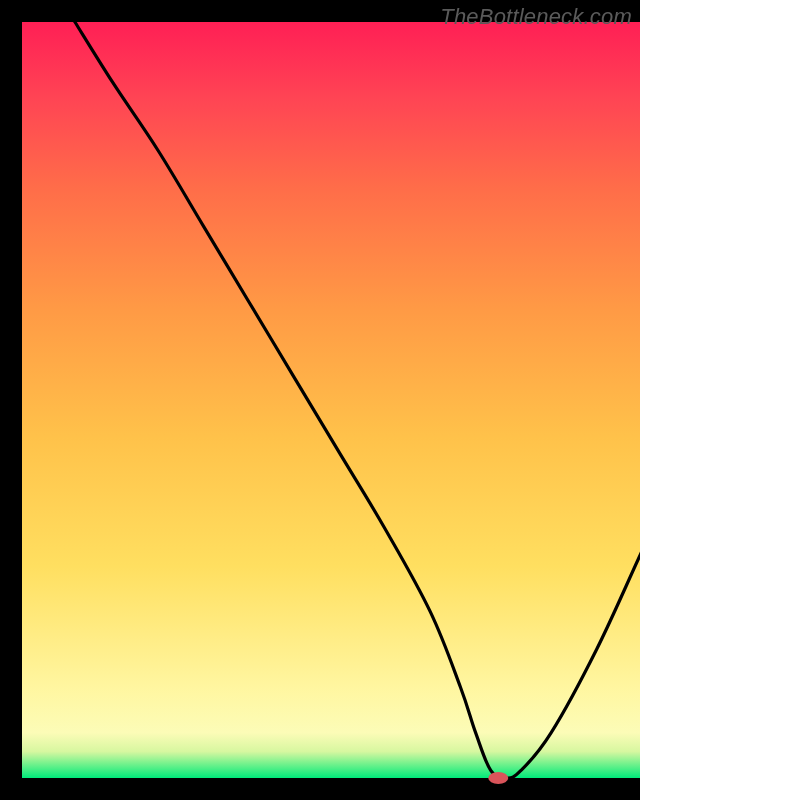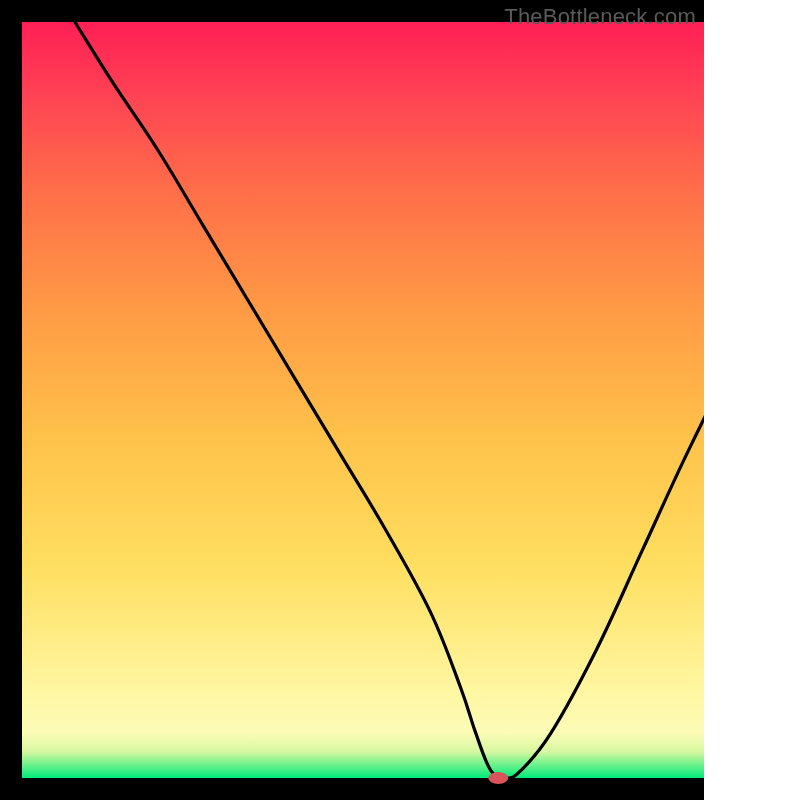--- a/index.html
+++ b/index.html
@@ -2,24 +2,25 @@
 <html><head>
 <meta charset="utf-8">
 <style>
   body {
     margin: 0;
     padding: 0;
     background: #ffffff;
     font-family: Arial, Helvetica, sans-serif;
   }
   .wrap {
-    width: 704px;
+    width: 640px;
     height: 800px;
     position: relative;
     overflow: hidden;
+    font-style: italic;
   }
   .watermark {
     position: absolute;
     top: 4px;
     right: 8px;
     font-size: 22px;
     color: #5a5a5a;
     font-weight: 500;
     letter-spacing: 0.2px;
     z-index: 30;

